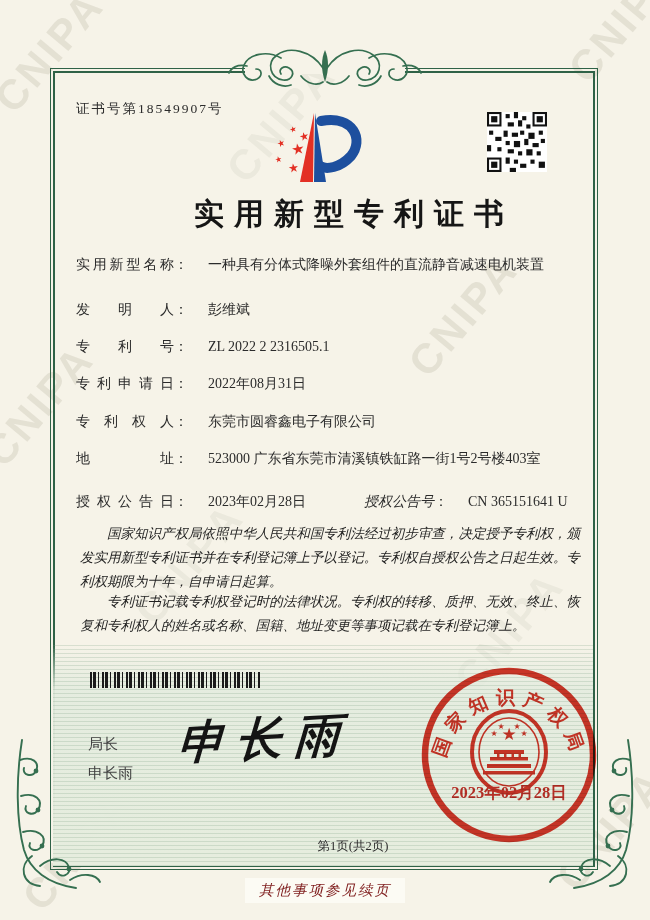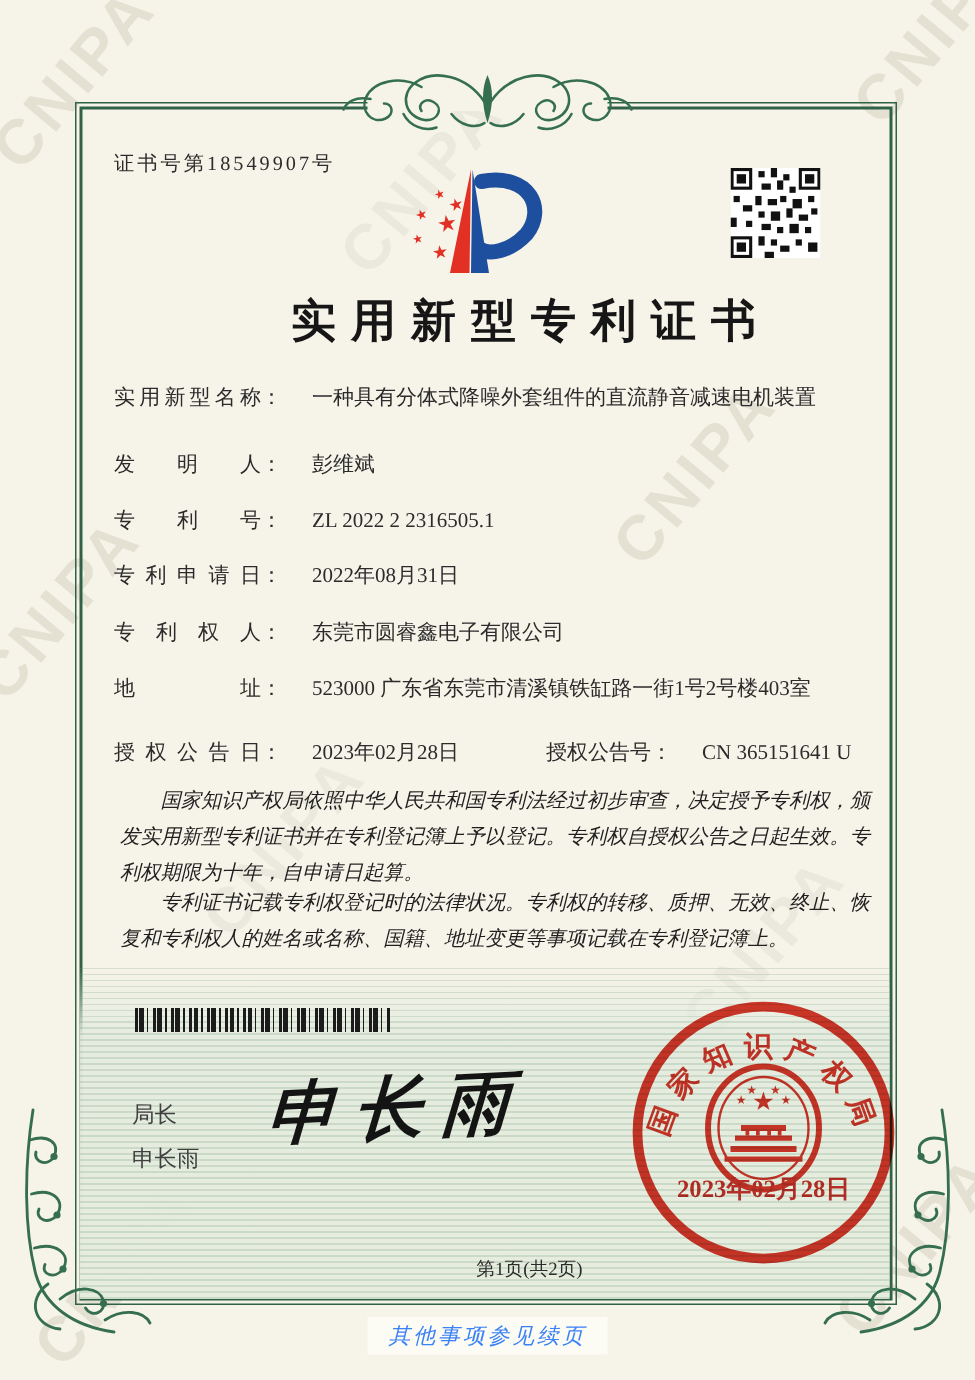--- a/index.html
+++ b/index.html
@@ -27,21 +27,21 @@
   .logo{position:absolute;left:268px;top:106px;}
   .qr{position:absolute;left:487px;top:112px;}
   .title{
     position:absolute;left:0;top:194px;width:650px;text-align:center;
     font-size:30px;font-weight:bold;letter-spacing:10px;color:#161616;margin-left:29px;
   }
   .row{position:absolute;left:76px;width:500px;font-size:14px;color:#2b2b2b;white-space:nowrap;}
   .row .lab{display:inline-block;width:98px;text-align:justify;text-align-last:justify;vertical-align:bottom;}
   .row .col{display:inline-block;}
   .row .val{display:inline-block;margin-left:20px;}
-  .row .lab2{display:inline-block;margin-left:58px;}
+  .row .lab2{display:inline-block;margin-left:58px;font-style:italic;}
   .para{
     position:absolute;left:80px;width:500px;font-size:13.5px;line-height:1.78;
     font-style:italic;color:#1f1f1f;text-indent:2em;text-align:justify;
   }
   .barcode{
     position:absolute;left:90px;top:672px;width:170px;height:16px;
     background:repeating-linear-gradient(90deg,#1b1b1b 0 2px,transparent 2px 3px,#1b1b1b 3px 6px,transparent 6px 8px,#1b1b1b 8px 9px,transparent 9px 12px);
   }
   .officer{position:absolute;left:88px;top:730px;font-size:15px;color:#404040;line-height:1.9;font-family:"Liberation Sans","DejaVu Sans",sans-serif;}
   .sig{
@@ -49,21 +49,21 @@
     font-style:italic;color:#141414;letter-spacing:12px;transform:rotate(-3deg) skewX(-6deg);
     font-family:"DejaVu Serif",serif;white-space:nowrap;
   }
   .seal{position:absolute;left:420px;top:666px;mix-blend-mode:multiply;opacity:0.93;}
   .page-info{position:absolute;left:0;top:838px;width:650px;text-align:center;font-size:12.5px;color:#2b2b2b;padding-left:28px;}
   .note{
     position:absolute;left:0;top:878px;width:650px;text-align:center;
   }
   .note span{
     display:inline-block;background:#fcfbf4;padding:3px 14px;font-size:14.5px;
-    font-style:italic;color:#3b82f6;letter-spacing:2px;
+    font-style:italic;color:#7f1d1d;letter-spacing:2px;
   }
   .orn{position:absolute;pointer-events:none;}
 </style>
 </head>
 <body>
 
 <div class="page">
 
   <span class="wm" style="left:-22px;top:28px;">CNIPA</span>
   <span class="wm" style="left:552px;top:-2px;">CNIPA</span>

